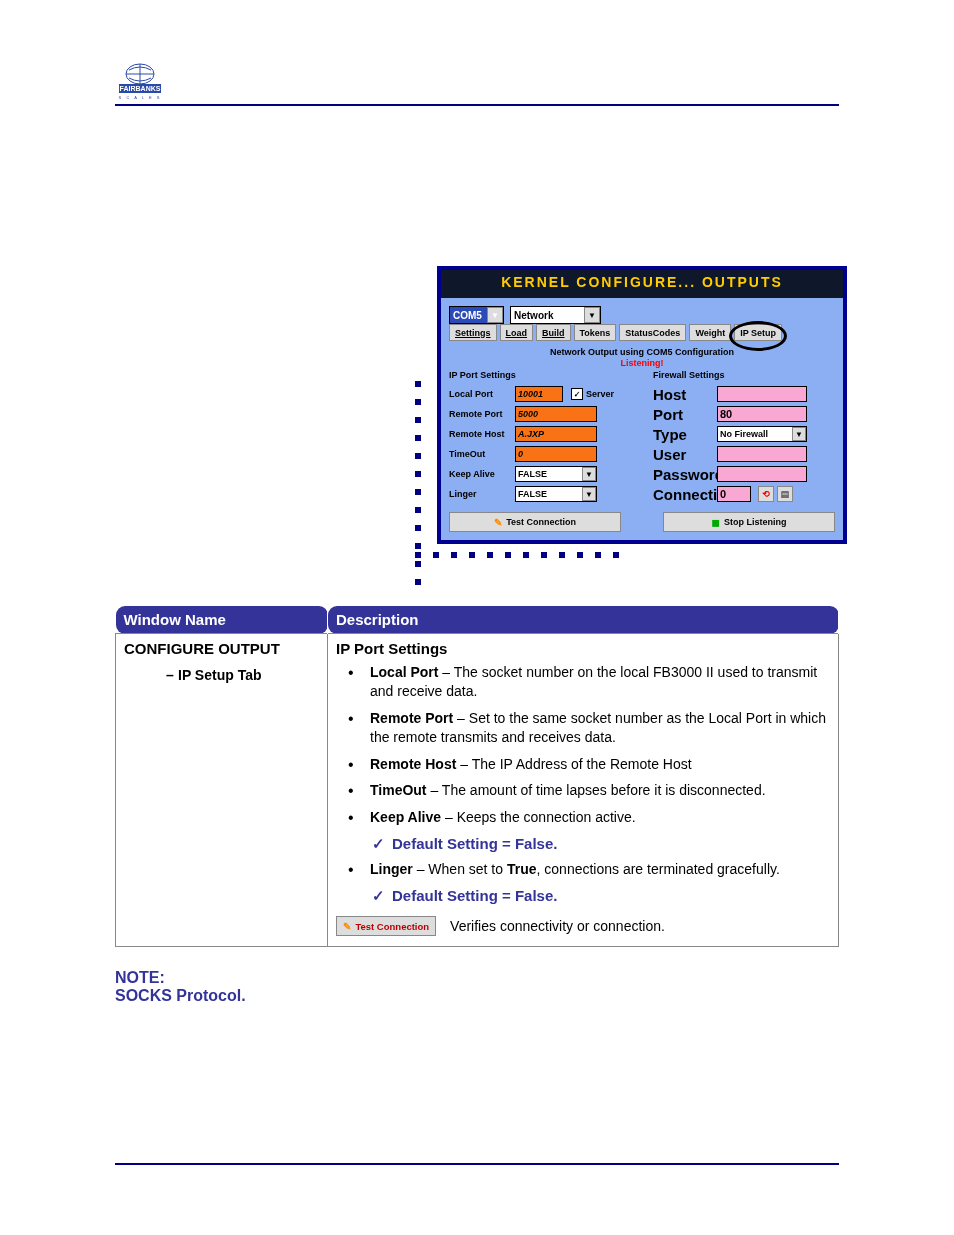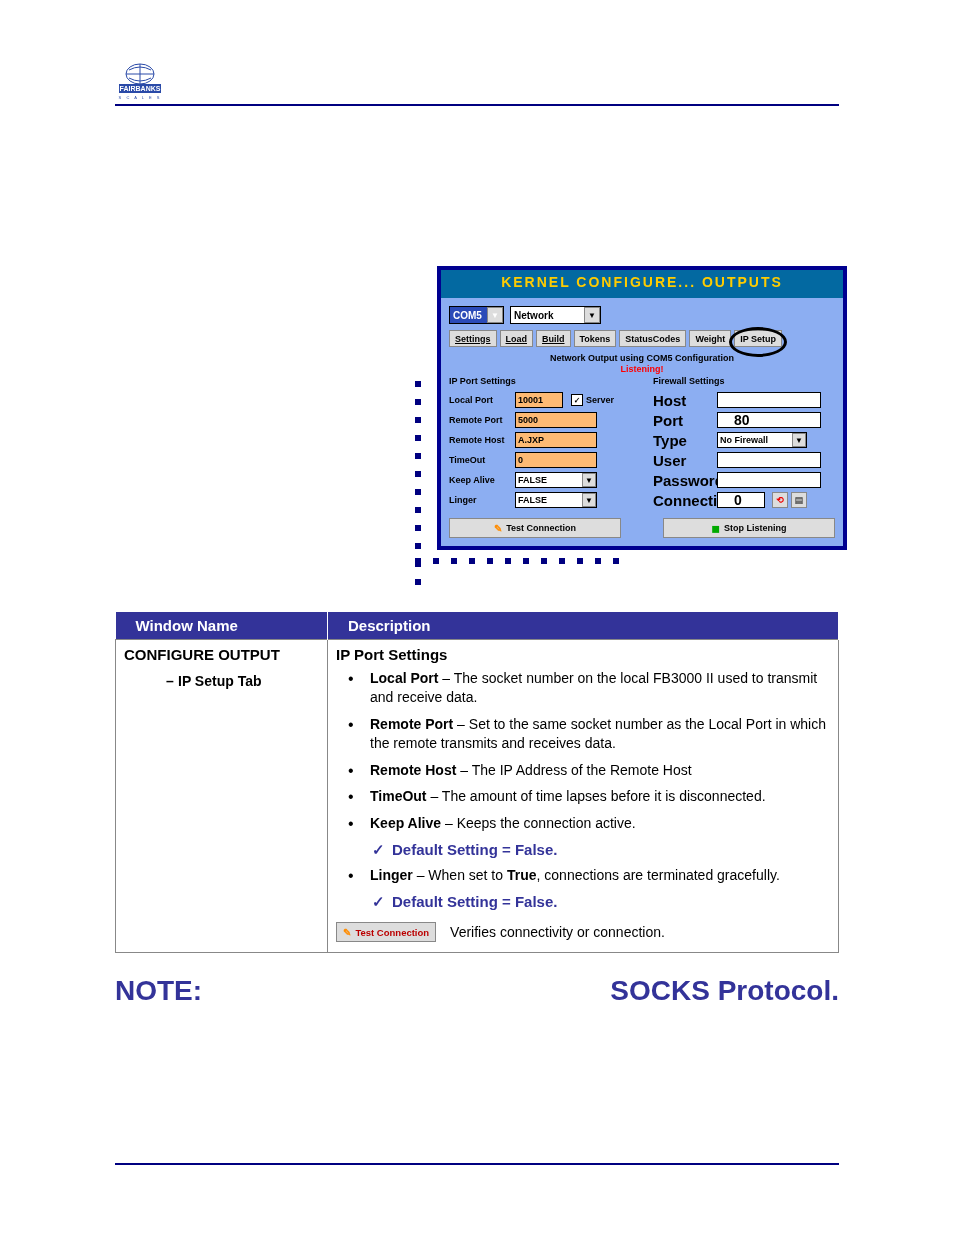--- a/index.html
+++ b/index.html
@@ -52,21 +52,21 @@
     position: relative;
   }
   .dialog-title {
     text-align: center;
     font-family: Arial, sans-serif;
     font-size: 14px;
     font-weight: bold;
     letter-spacing: 2px;
     color: #ffcc00;
     padding: 4px 0 8px 0;
-    background: #0369a1;
+    background: #0f172a;
   }
   .dialog-inner {
     background: #8caef2;
     padding: 8px;
   }
   .row { display: flex; align-items: center; gap: 6px; }
   .select-box {
     display: inline-flex;
     align-items: center;
     background: #fff;
@@ -91,21 +91,20 @@
     background: #ddd;
     border: 1px solid #888;
     display: flex;
     align-items: center;
     justify-content: center;
     font-size: 8px;
   }
   .tab-row {
     display: flex;
     gap: 3px;
-    margin-top: 6px;
     align-items: center;
   }
   .tab {
     background: #ddd;
     border: 1px solid #888;
     font-size: 9px;
     font-weight: bold;
     height: 15px;
     display: flex;
     align-items: center;
@@ -159,37 +158,38 @@
     width: 62px;
     font-size: 9px;
     font-weight: bold;
   }
   .field-label-r {
     width: 60px;
     font-size: 15px;
     font-weight: bold;
   }
   .input-box {
-    background: #fdba74;
+    background: #f97316;
     border: 1px solid #000;
     height: 14px;
     width: 78px;
     font-size: 9px;
     padding-left: 2px;
     display: flex;
     align-items: center;
     font-weight: bold;
+    font-style: italic;
   }
   .input-box-r {
-    background: #ffffff;
+    background: #f9a8d4;
     border: 1px solid #000;
     height: 14px;
     width: 86px;
-    font-size: 14px;
-    padding-left: 16px;
+    font-size: 11px;
+    padding-left: 2px;
     display: flex;
     align-items: center;
     font-weight: bold;
   }
   .select-input {
     background: #fff;
     border: 1px solid #000;
     height: 14px;
     width: 78px;
     font-size: 9px;
@@ -263,22 +263,23 @@
     margin-top: 62px;
     width: 100%;
     border-collapse: collapse;
   }
   .doc-table th {
     background: #333399;
     color: #fff;
     text-align: left;
     font-size: 15px;
     font-weight: bold;
-    padding: 5px 20px;
+    padding: 5px 8px;
     border-right: 1px solid #fff;
+    border-radius: 9px;
   }
   .doc-table td {
     vertical-align: top;
     padding: 6px 8px;
     font-size: 14px;
     border: 1px solid #888;
   }
   .doc-table td.left-col {
     width: 195px;
     font-weight: bold;
@@ -348,23 +349,24 @@
     align-items: center;
     gap: 14px;
     font-size: 14px;
     padding: 4px 0;
   }
   
   .note-row {
     display: flex;
     justify-content: space-between;
     margin-top: 22px;
-    font-size: 28px;
+    font-size: 16px;
     font-weight: bold;
     color: #333399;
+    flex-direction: column;
   }
   
   .footer-line {
     border-top: 2px solid #000080;
     position: absolute;
     left: 115px;
     right: 115px;
     bottom: 70px;
   }
   .footer-text {

